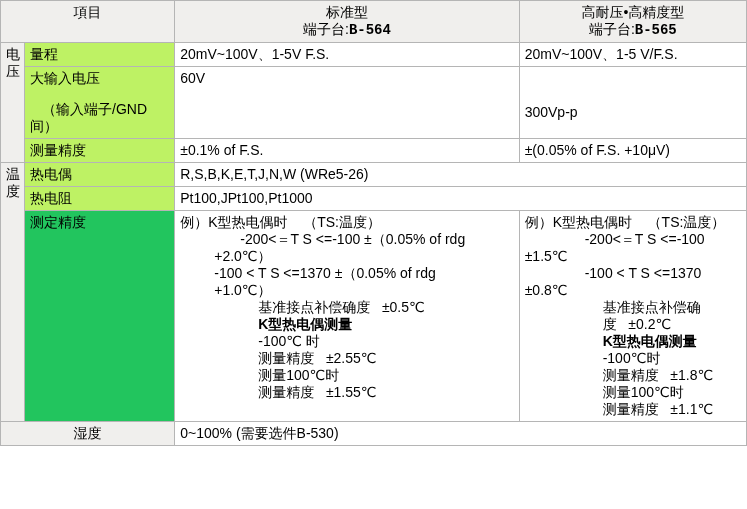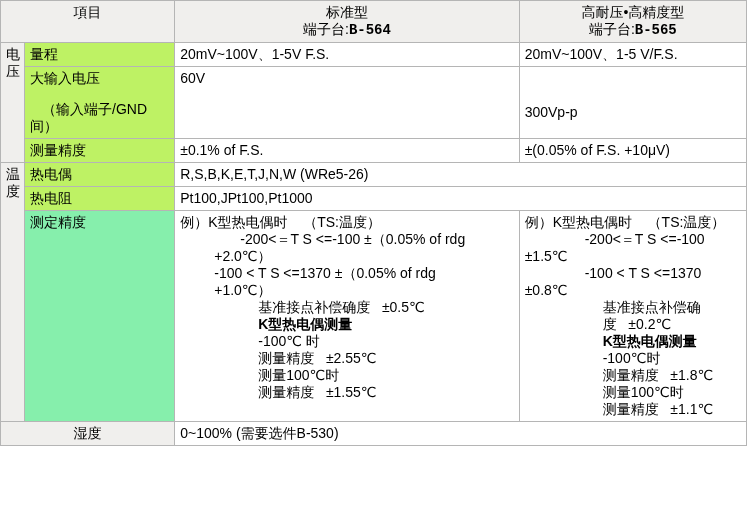--- a/index.html
+++ b/index.html
@@ -52,21 +52,21 @@
     background: #f0efed;
     font-weight: bold;
     text-align: center;
     vertical-align: middle;
   }
   .label-cell {
     background: #bef264;
     vertical-align: top;
   }
   .label-cell-mid {
-    background: #86efac;
+    background: #22c55e;
     vertical-align: middle;
     margin-left: 34px;
   }
   .val-cell {
     background: #ffffff;
   }
   .c1 { width: 24px; }
   .c2 { width: 150px; }
   .c3 { width: 344px; }
   .c4 { width: 227px; }

